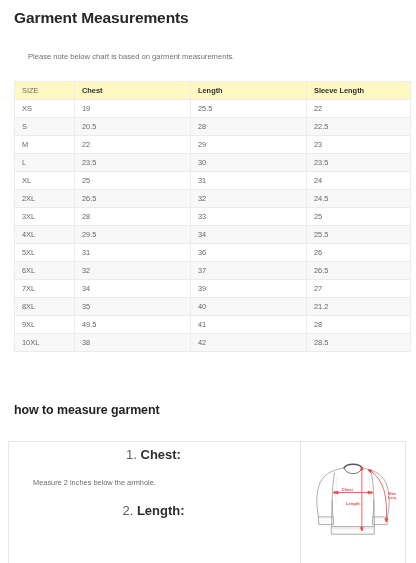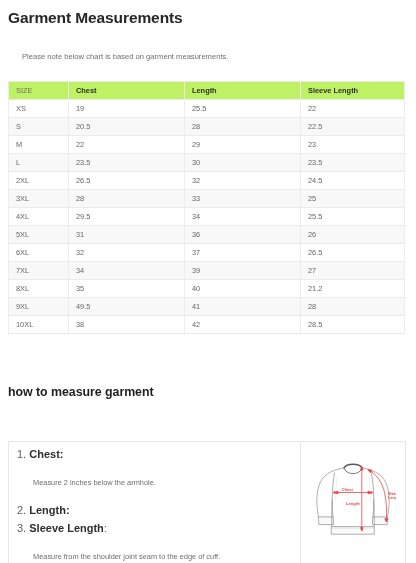--- a/index.html
+++ b/index.html
@@ -13,21 +13,21 @@
     overflow: hidden;
     font-family: "Liberation Sans", sans-serif;
     color: #3d3d3d;
     -webkit-font-smoothing: antialiased;
   }
   .page {
     width: 416px;
     height: 563px;
     position: relative;
     box-sizing: border-box;
-    padding: 0 8px;
+    padding: 0 14px;
   }
 
   
   .page-title {
     font-size: 15.5px;
     font-weight: 700;
     color: #262626;
     letter-spacing: -0.1px;
     margin: 0;
     padding-top: 8px;
@@ -83,21 +83,21 @@
   .size-table tbody tr:nth-child(odd) td {
     background: #ffffff;
   }
   .size-table tbody tr:nth-child(even) td {
     background: #f8f8f8;
   }
   .size-table tr.row-unit td {
     background: #fbfbfb !important;
   }
   .size-table thead tr th {
-    background: #bef264;
+    background: #fef9c3;
   }
 
   
   .section-title {
     font-size: 12.4px;
     font-weight: 700;
     color: #1f1f1f;
     margin: 0;
     padding-top: 50px;
     line-height: 16px;
@@ -121,23 +121,24 @@
     width: 292px;
     box-sizing: border-box;
     padding: 6px 10px 0 8px;
     border-right: 1px solid #e6e6e6;
   }
   .measure-item {
     margin: 0 0 7px 0;
   }
   .measure-item:first-child { margin-top: 1px; }
   .m-head {
-    font-size: 11px;
+    font-size: 13px;
     color: #5e5e5e;
     line-height: 11px;
+    text-align: center;
   }
   .m-head b {
     color: #2e2e2e;
     font-weight: 700;
   }
   .m-body {
     font-size: 7.4px;
     color: #6d6d6d;
     line-height: 11.5px;
     margin: 16px;
@@ -198,20 +199,26 @@
           <td>29</td>
           <td>23</td>
         </tr>
         <tr>
           <td>L</td>
           <td>23.5</td>
           <td>30</td>
           <td>23.5</td>
         </tr>
         <tr>
+          <td>XL</td>
+          <td>25</td>
+          <td>31</td>
+          <td>24</td>
+        </tr>
+        <tr>
           <td>2XL</td>
           <td>26.5</td>
           <td>32</td>
           <td>24.5</td>
         </tr>
         <tr>
           <td>3XL</td>
           <td>28</td>
           <td>33</td>
           <td>25</td>
@@ -266,24 +273,20 @@
   <div class="measure-panel">
 
     <div class="measure-text" id="measure-text">
         <div class="measure-item">
           <div class="m-head"><span>1.</span> <b>Chest:</b></div>
           <p class="m-body">Measure 2 inches below the armhole.</p>
         </div>
         <div class="measure-item">
           <div class="m-head"><span>2.</span> <b>Length:</b></div>
         </div>
-        <div class="measure-item">
-          <div class="m-head"><span>3.</span> <b>Sleeve Length</b><span>:</span></div>
-          <p class="m-body">Measure from the shoulder joint seam to the edge of cuff.</p>
-        </div>
       </div>
 
     <div class="measure-figure">
       <svg class="garment-svg" width="86" height="100" viewBox="0 0 86 100">
         <g fill="none" stroke="#8d8d8d" stroke-width="0.7" stroke-linejoin="round" stroke-linecap="round">
 
           <path d="M34 12 C35.5 9.5 39 8.3 43 8.3 C47 8.3 50.5 9.5 52 12" stroke="#585858" stroke-width="1.6"></path>
           <path d="M34.4 13.2 C36 16.2 39.2 17.6 43 17.6 C46.8 17.6 50 16.2 51.6 13.2" stroke="#6d6d6d" stroke-width="0.9"></path>
 
           <path d="M34 11.8 C27 13.2 21.5 15.2 17.6 17.8

